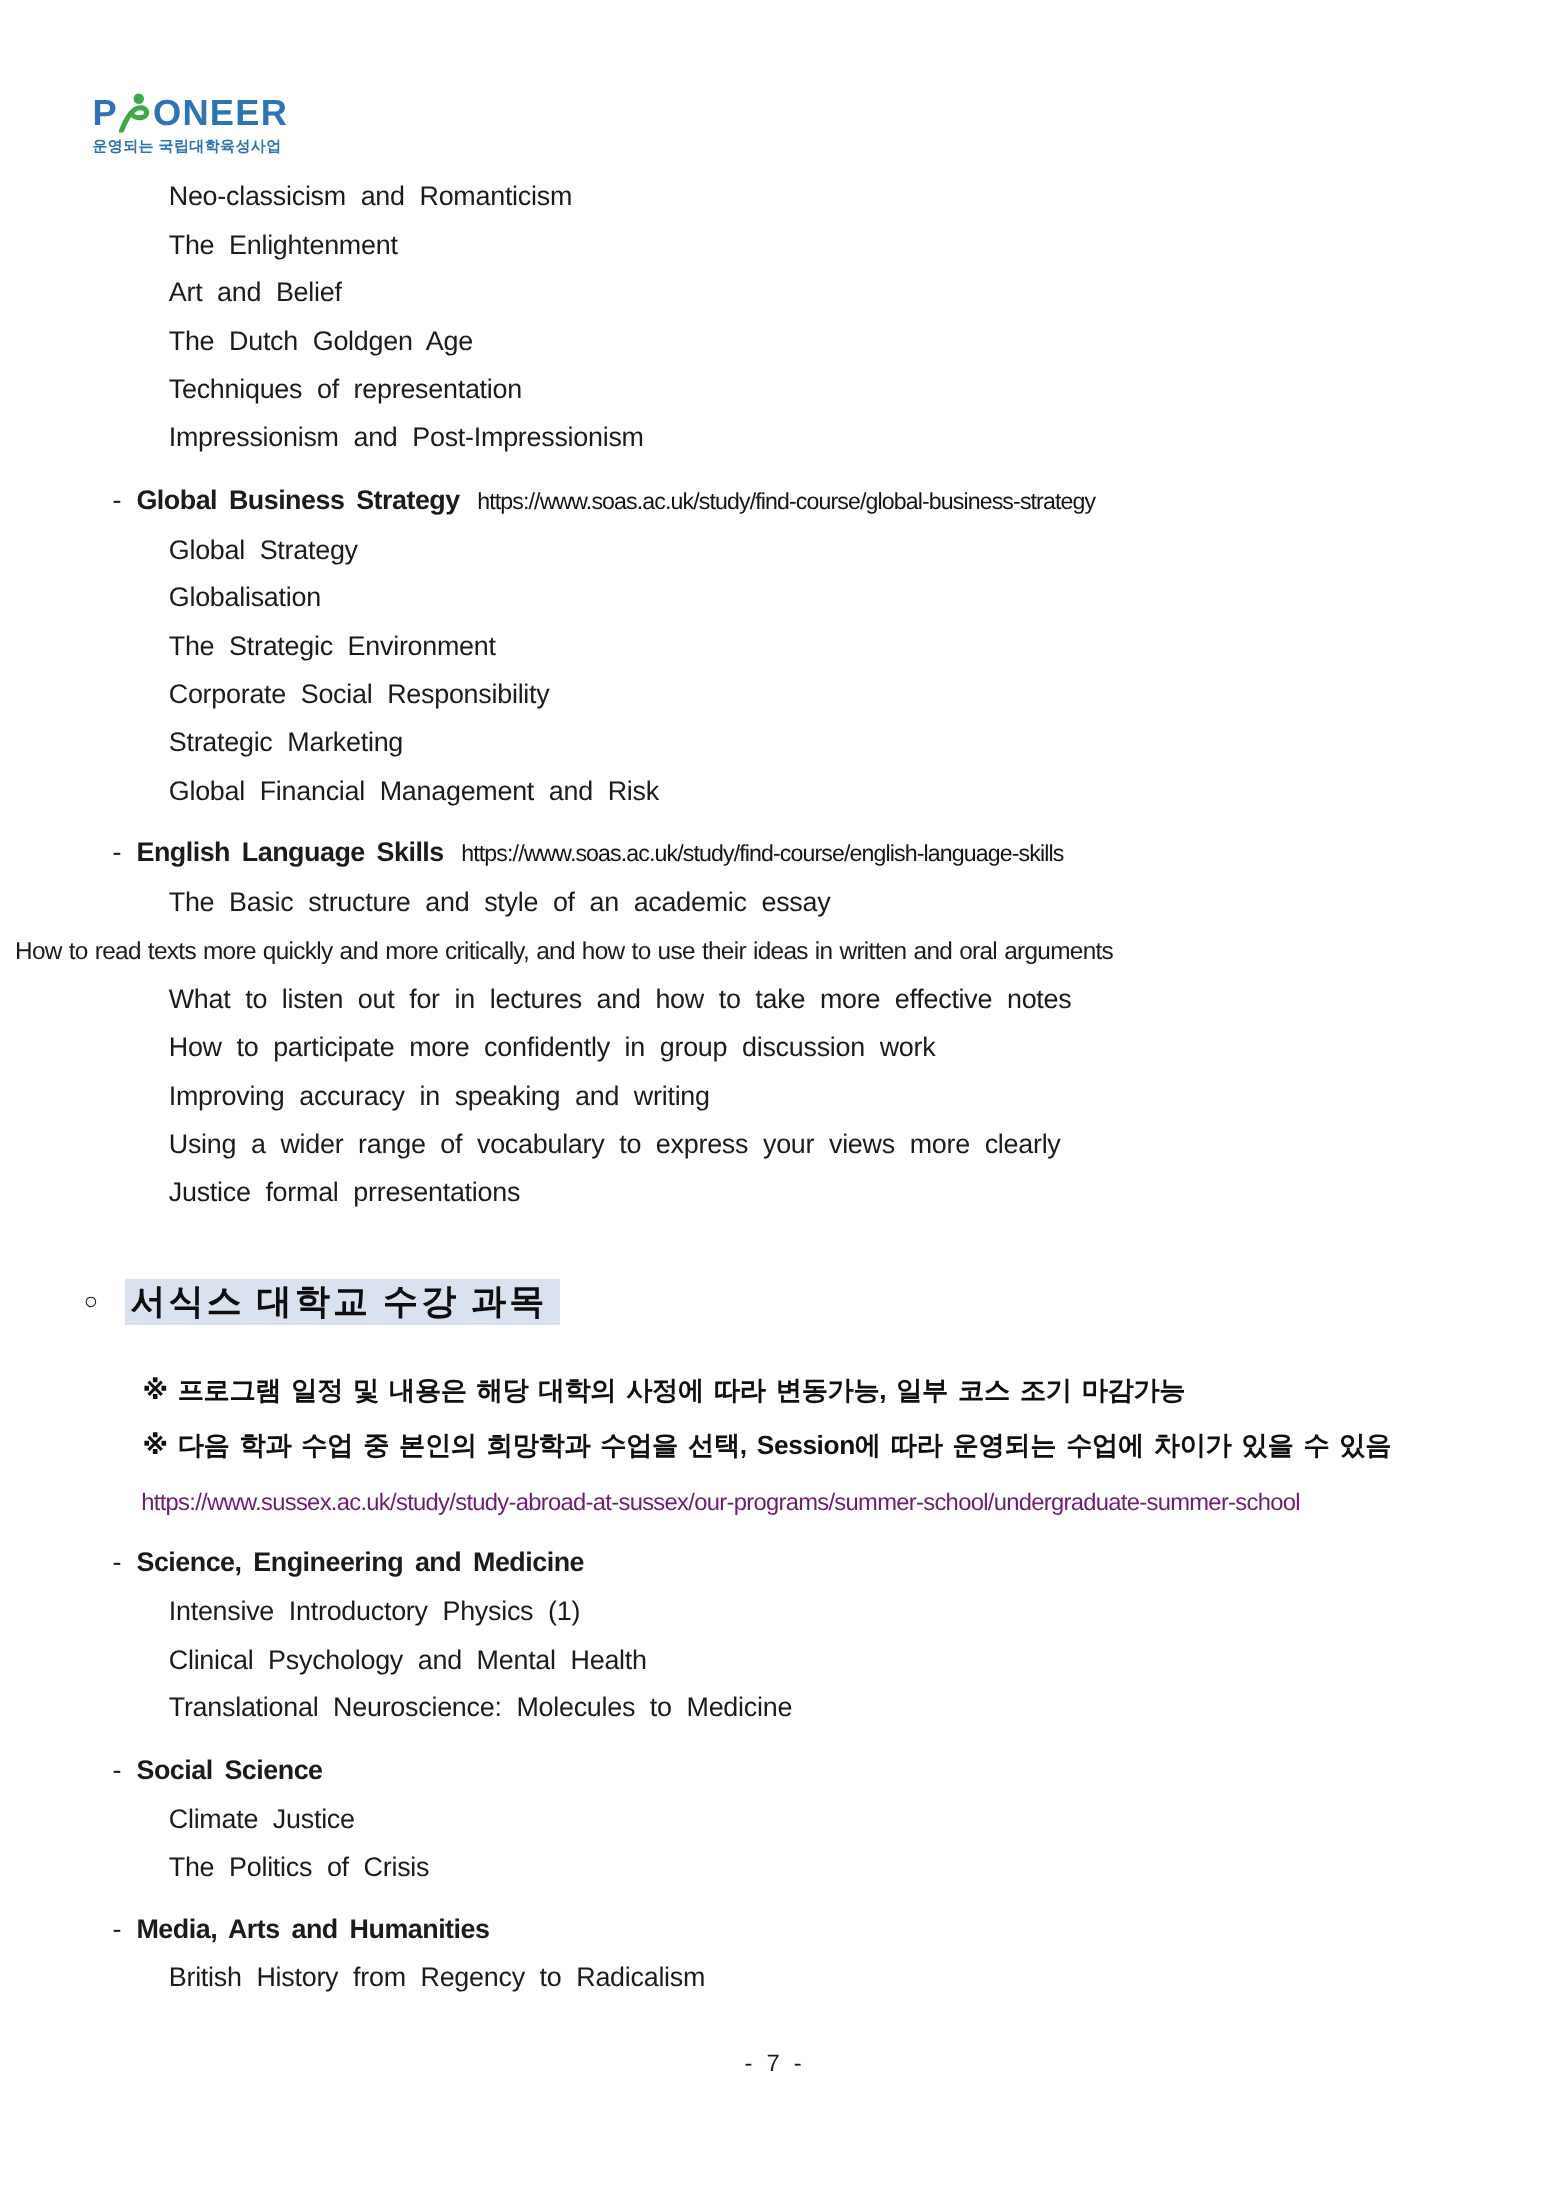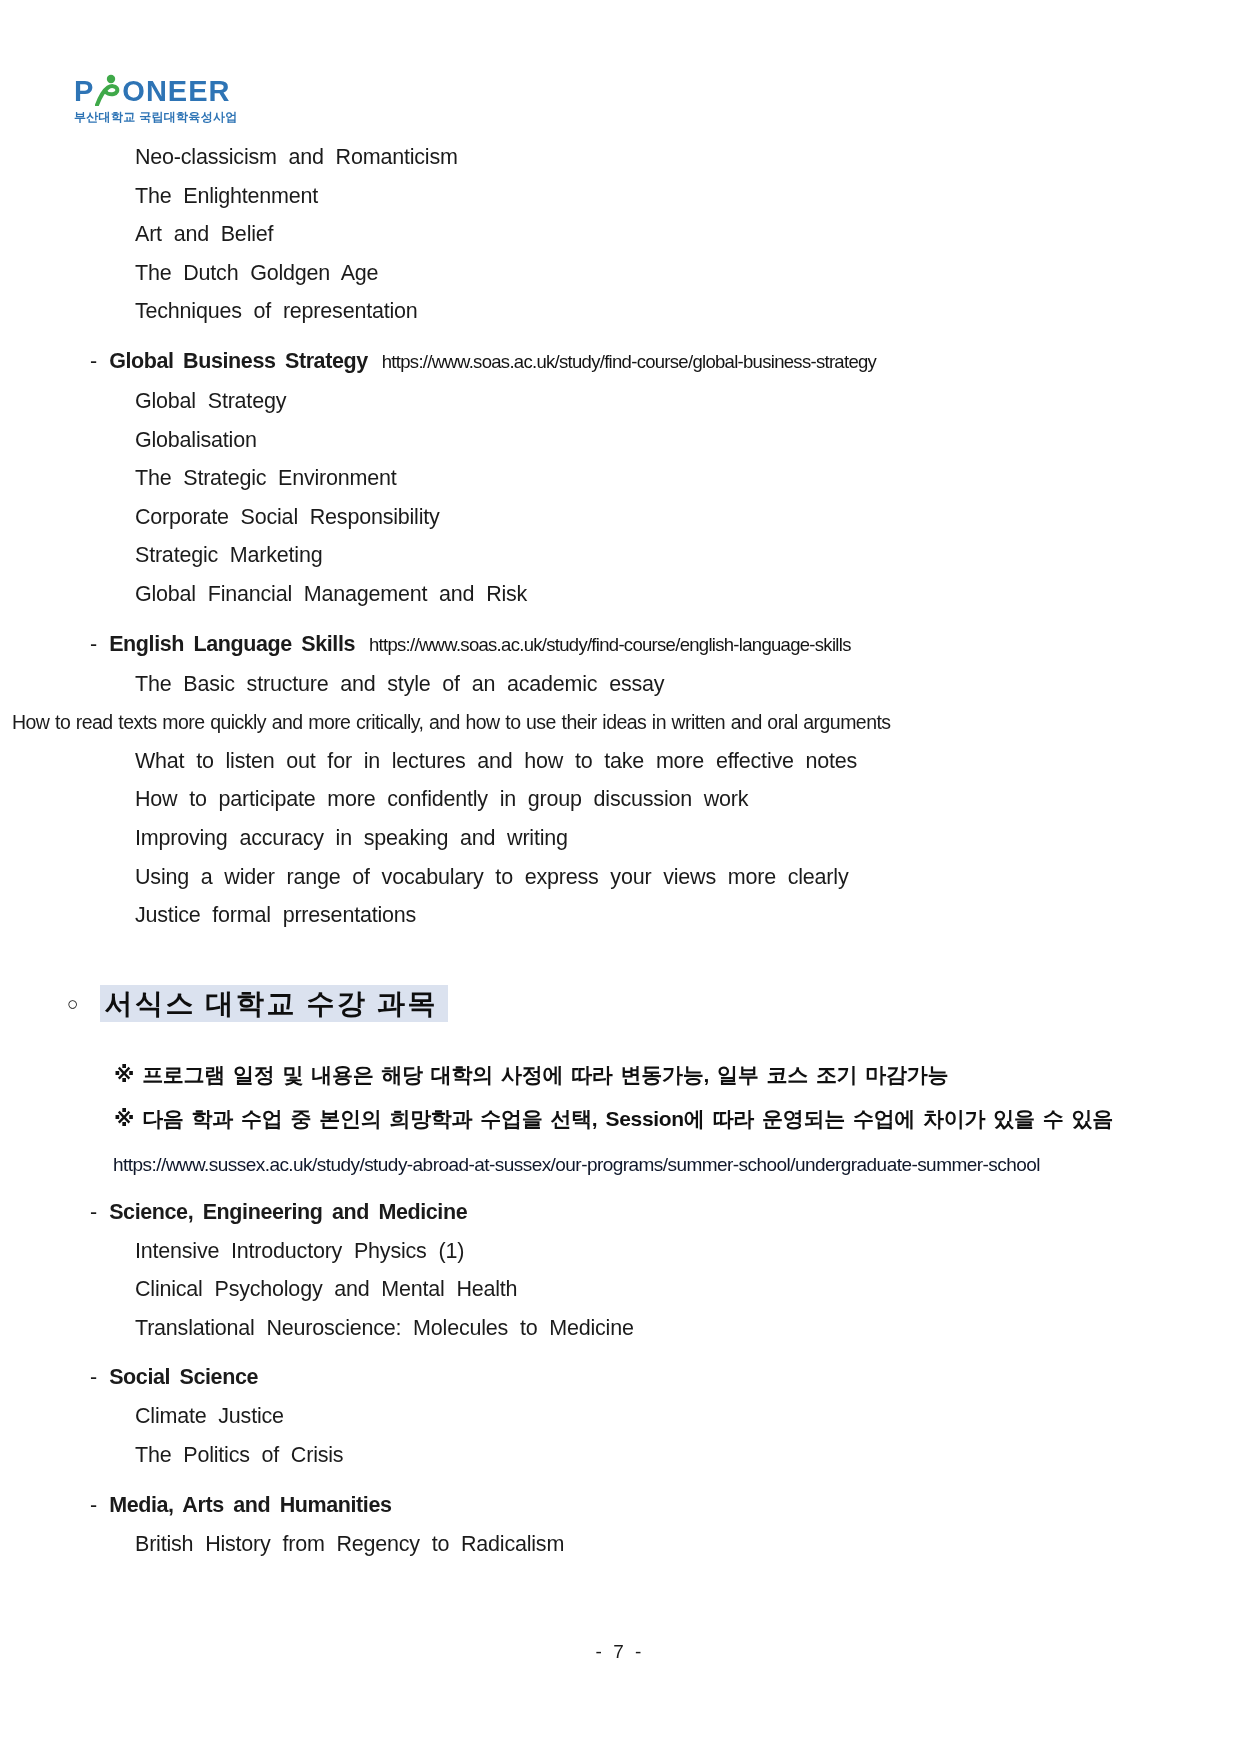--- a/index.html
+++ b/index.html
@@ -43,21 +43,21 @@
     font-size:28px; font-weight:600; letter-spacing:2.5px;
     background:#dbe2ef; padding:3px 10px 3px 4px; color:#0e0e0e;
   }
   .note-line {
     margin-left:114px; font-size:21px; font-weight:700; line-height:44px;
     letter-spacing:-0.3px; word-spacing:0.12em; white-space:nowrap; color:#101010;
   }
   .notes { margin-top:22px; }
   .sussex-url-line { margin:4px 0 0 113px; line-height:40px; white-space:nowrap; }
   .sussex-url {
-    font-size:19px; letter-spacing:-0.55px; color:#0f172a;
+    font-size:19px; letter-spacing:-0.55px; color:#701a75;
     text-decoration:none; font-weight:400;
   }
 
   
   .footer {
     position:absolute; top:1641px; left:0; width:1240px;
     text-align:center; font-size:19px; letter-spacing:3px; color:#1b1b1b;
   }
 </style>
 </head>
@@ -67,31 +67,32 @@
 
   <header class="logo">
     <div class="logo-line">
       <span class="logo-letter">P</span>
       <svg class="logo-runner" width="26" height="32" viewBox="0 0 26 32">
         <circle cx="16" cy="5" r="4.2" fill="#3fa949"></circle>
         <path d="M2 31 C5 23 8 17 13 13.5 C16.2 11.4 20 11.8 21.6 14 C23.2 16.3 22 19.2 18.6 20 C15 20.8 11.2 19.4 9.6 16.4" fill="none" stroke="#3fa949" stroke-width="4" stroke-linecap="round"></path>
       </svg>
       <span class="logo-letter">ONEER</span>
     </div>
-    <div class="logo-subtitle">부산대학교 국립대학육성사업</div>
+    <div class="logo-subtitle">운영되는 국립대학육성사업</div>
   </header>
 
   <main class="content">
 
     <div>
       <div class="course-line">Neo-classicism and Romanticism</div>
       <div class="course-line">The Enlightenment</div>
       <div class="course-line">Art and Belief</div>
       <div class="course-line">The Dutch Goldgen Age</div>
       <div class="course-line">Techniques of representation</div>
+      <div class="course-line">Impressionism and Post-Impressionism</div>
     </div>
 
     <div>
       <div class="sec-header">
         <span class="sec-dash">-</span><span class="sec-title">Global Business Strategy</span><a class="sec-url" href="#">https://www.soas.ac.uk/study/find-course/global-business-strategy</a>
       </div>
       <div class="course-line">Global Strategy</div>
       <div class="course-line">Globalisation</div>
       <div class="course-line">The Strategic Environment</div>
       <div class="course-line">Corporate Social Responsibility</div>

